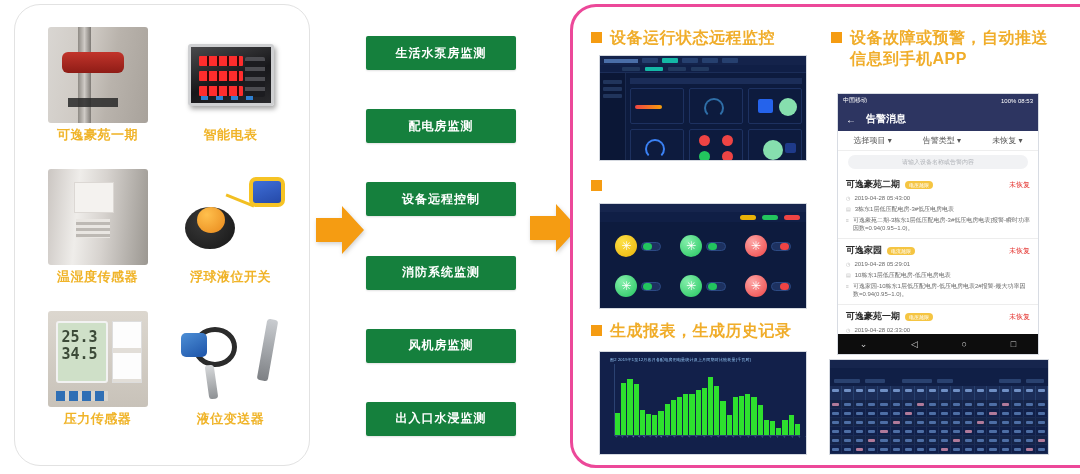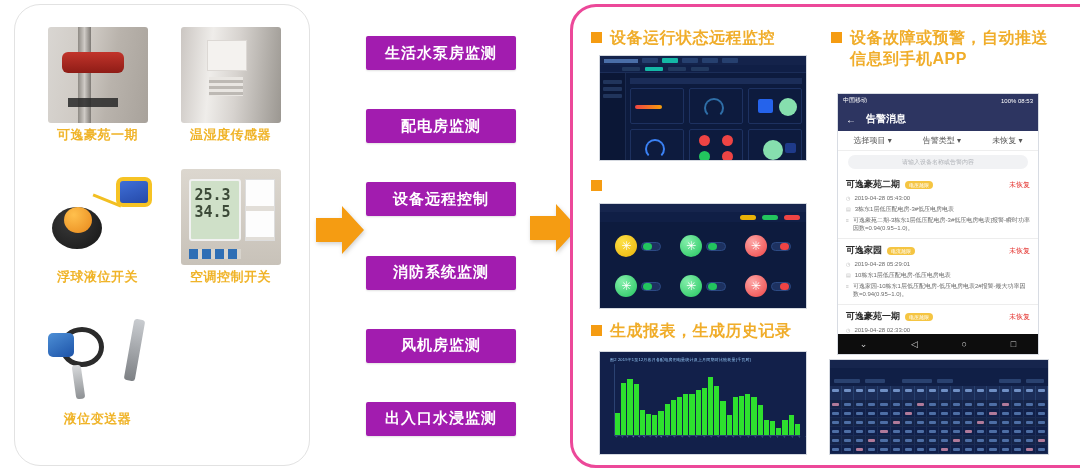--- a/index.html
+++ b/index.html
@@ -135,23 +135,23 @@
   }
   .arrow-1{ left:316px; top:202px; }
   .arrow-2{ left:530px; top:200px; }
 
   
   .mid-list{
     position:absolute; left:366px; top:36px; width:150px; height:400px;
     display:flex; flex-direction:column; justify-content:space-between;
   }
   .mid-item{
-    height:34px; background:#a21caf; border-radius:2px;
+    height:34px; background:#15803d; border-radius:2px;
     display:flex; align-items:center; justify-content:center;
-    color:#fff; font-size:15px; font-weight:700; letter-spacing:1px;
+    color:#fff; font-size:12px; font-weight:700; letter-spacing:1px;
     box-shadow:0 1px 2px rgba(0,0,0,.12);
   }
 
   
   .right-card{
     position:absolute; left:570px; top:4px; width:565px; height:464px;
     background:#fff; border:3px solid #ec4899; border-radius:26px;
   }
   .sec-head{
     display:flex; align-items:flex-start; gap:8px;
@@ -308,20 +308,32 @@
 <div class="stage">
 
   <div class="left-card">
     <div class="dev-grid">
 
       <div class="dev">
         <div class="dev-img ph-pressure"></div>
         <div class="dev-label">可逸豪苑一期</div>
       </div>
 
+      <div class="dev">
+        <div class="dev-img ph-meter wide">
+          <div class="meter-body">
+            <div class="seg s1"></div>
+              <div class="seg s2"></div>
+              <div class="seg s3"></div>
+            <div class="keys"></div>
+              <div class="leds"></div>
+          </div>
+        </div>
+        <div class="dev-label">智能电表</div>
+      </div>
 
       <div class="dev">
         <div class="dev-img ph-ths"></div>
         <div class="dev-label">温湿度传感器</div>
       </div>
 
       <div class="dev">
         <div class="dev-img ph-float wide">
           <div class="coil"></div>
             <div class="ball"></div>
@@ -330,21 +342,21 @@
         </div>
         <div class="dev-label">浮球液位开关</div>
       </div>
 
       <div class="dev">
         <div class="dev-img ph-ac">
           <div class="lcd">25.3<br>34.5</div>
           <div class="side"></div>
           <div class="btns"></div>
         </div>
-        <div class="dev-label">空调控制开关</div>
+        <div class="dev-label">压力传感器</div>
       </div>
 
       <div class="dev">
         <div class="dev-img ph-level wide">
           <div class="cable"></div>
             <div class="head"></div>
           <div class="probe1"></div>
             <div class="probe2"></div>
         </div>
         <div class="dev-label">液位变送器</div>

